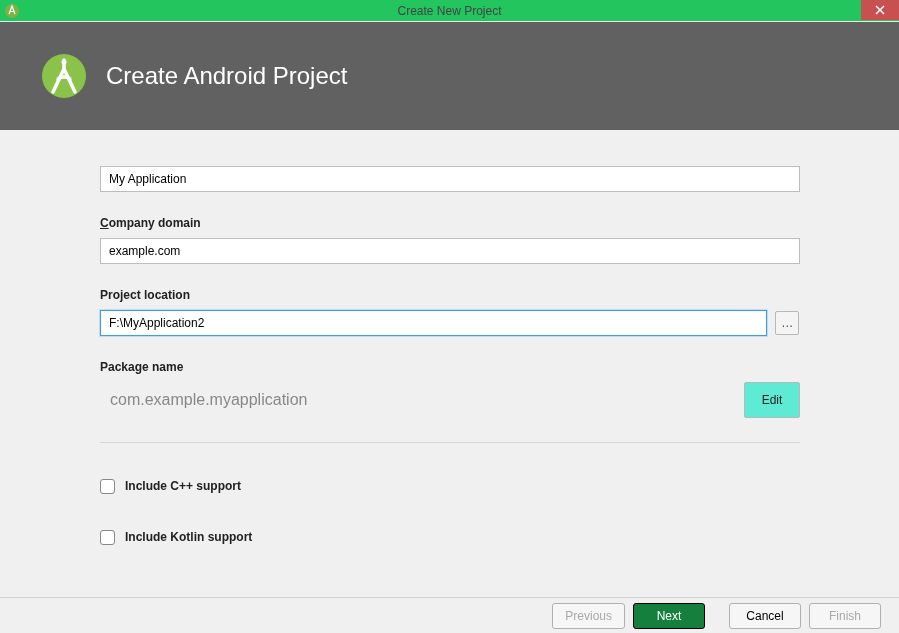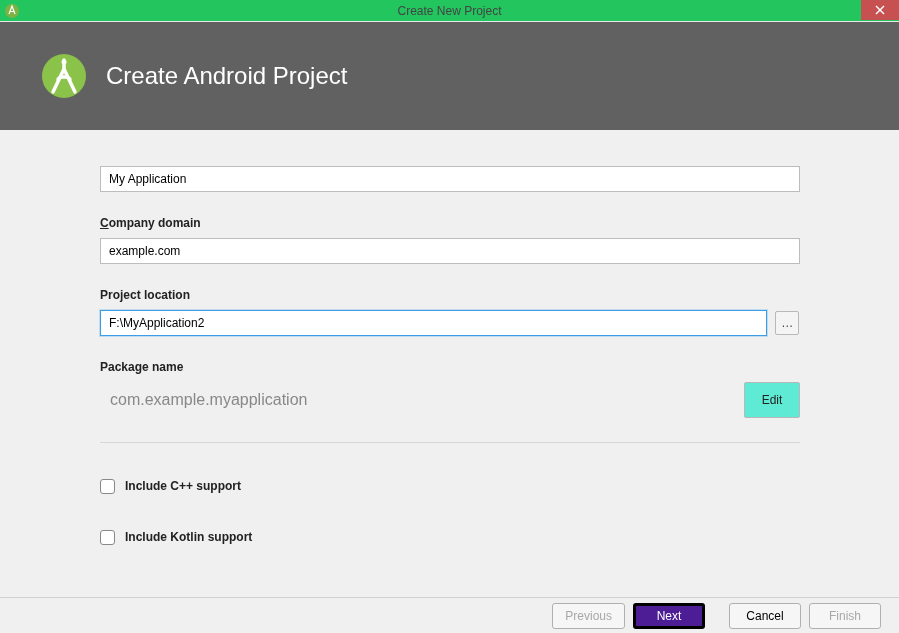--- a/index.html
+++ b/index.html
@@ -186,22 +186,22 @@
       font-size: 12px;
       border-radius: 3px;
       cursor: pointer;
       padding: 0 12px;
     }
     .nav-btn.disabled {
       color: #a8a8a8;
       cursor: default;
     }
     .nav-btn.primary {
-      background: #4c1d95;
-      border: 3px solid #000000;
+      background: #15803d;
+      border: 1px solid #000000;
       color: #fff;
     }
     .gap-spacer {
       width: 8px;
     }
   </style>
 </head>
 <body>
 
 <div class="titlebar">

